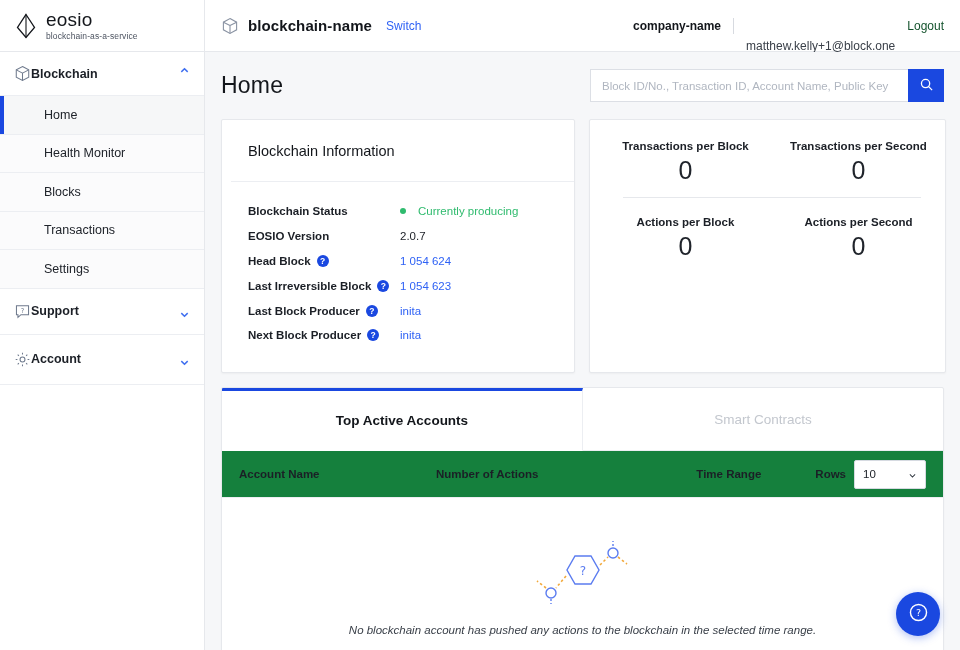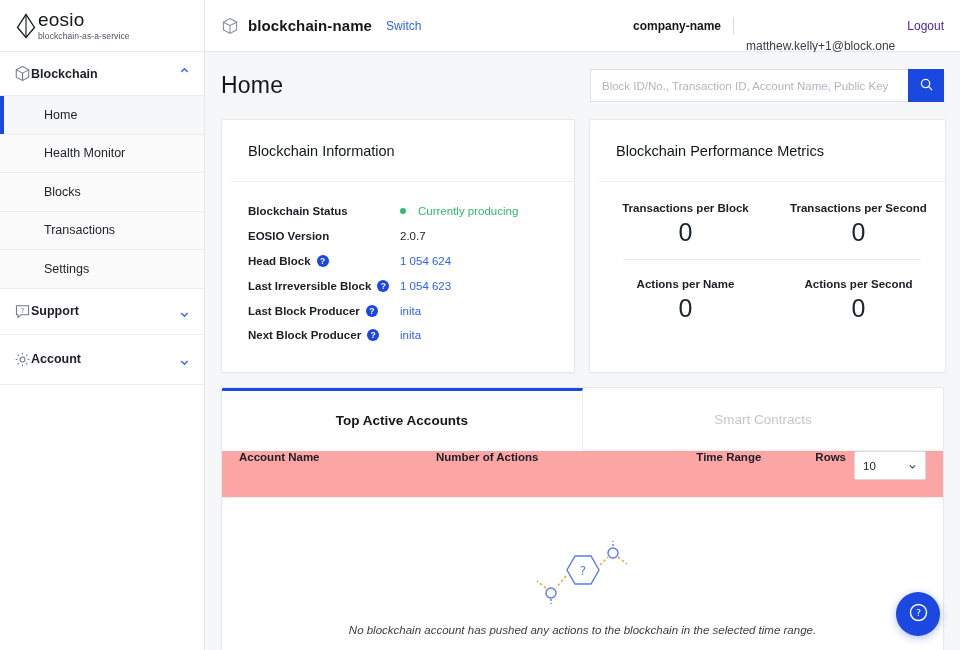--- a/index.html
+++ b/index.html
@@ -12,41 +12,41 @@
   }
   .app { width: 960px; height: 650px; display: flex; flex-direction: column; }
 
   
   .topbar {
     height: 52px; flex: 0 0 52px; display: flex; align-items: center;
     background: #ffffff; border-bottom: 1px solid #e6e8ec;
   }
   .brand {
     width: 205px; flex: 0 0 205px; height: 100%;
-    display: flex; align-items: center; padding-left: 14px;
+    display: flex; align-items: center; gap: 8px; padding-left: 14px;
     border-right: 1px solid #e6e8ec;
   }
   .brand-logo { width: 24px; height: 26px; flex: 0 0 24px; }
   .brand-text { display: flex; flex-direction: column; line-height: 1; }
   .brand-title { font-size: 19px; letter-spacing: .2px; color: #13161b; }
   .brand-sub { font-size: 8.5px; color: #4c5360; margin-top: 3px; letter-spacing: .1px; }
 
   .chain { display: flex; align-items: center; gap: 9px; padding-left: 16px; }
   .chain-icon { width: 18px; height: 18px; color: #8a93a3; }
   .chain-name { font-size: 15px; font-weight: bold; color: #13161b; letter-spacing: .1px; }
   .switch-link { font-size: 12px; color: #2f62f5; cursor: pointer; margin-left: 5px; }
 
   .topbar-right {
     margin-left: auto; display: flex; align-items: center; gap: 12px;
     padding-right: 16px; font-size: 12px;
   }
   .company { font-weight: bold; color: #13161b; }
   .vsep { width: 1px; height: 16px; background: #d7dae0; }
   .useremail { color: #3a4049; margin-top: 40px; }
-  .logout { color: #4c1d95; cursor: pointer; }
+  .logout { color: #14532d; cursor: pointer; }
 
   
   .body { flex: 1; display: flex; min-height: 0; }
 
   
   .sidebar {
     width: 205px; flex: 0 0 205px; background: #ffffff;
     border-right: 1px solid #e6e8ec; overflow: hidden;
   }
   .nav-group-head {
@@ -135,22 +135,22 @@
   .tab {
     flex: 1; display: flex; align-items: center; justify-content: center;
     font-size: 13.5px; cursor: pointer; border-bottom: 1px solid #eceef2;
     color: #c3c7ce;
   }
   .tab.active {
     color: #13161b; font-weight: bold; border-top: 3px solid #1a48e0;
     border-right: 1px solid #eceef2; border-bottom: 1px solid transparent;
   }
   .thead {
-    height: 47px; background: #fca5a5; border-bottom: 1px solid #eceef2;
-    display: flex; align-items: flex-start; padding: 0 0 0 17px; font-size: 11.5px;
+    height: 47px; background: #15803d; border-bottom: 1px solid #eceef2;
+    display: flex; align-items: center; padding: 0 0 0 17px; font-size: 11.5px;
   }
   .th { font-weight: bold; color: #1b1f26; }
   .th.acct { width: 197px; flex: 0 0 197px; }
   .th.actions { flex: 1; }
   .ctl-label { font-weight: bold; color: #1b1f26; margin-right: 8px; }
   .select {
     height: 29px; border: 1px solid #d6dae1; background: #fff; border-radius: 2px;
     display: flex; align-items: center; padding: 0 8px; font-size: 11.5px;
     color: #20242b; cursor: pointer; gap: 10px;
   }
@@ -340,36 +340,35 @@
               <span class="info-label">
                 <span>Next Block Producer</span>
                 <span class="help-ico">?</span>
               </span>
               <span class="info-value link">inita</span>
             </div>
           </div>
         </div>
 
         <div class="card metrics">
-          <div class="card-head">Blockchain Performance Metrics</div>
           <div class="metrics-body">
             <div class="metrics-grid">
               <div class="metric">
                 <div class="metric-label">Transactions per Block</div>
                 <div class="metric-value">0</div>
               </div>
               <div class="metric">
                 <div class="metric-label">Transactions per Second</div>
                 <div class="metric-value">0</div>
               </div>
             </div>
             <div class="metric-div"></div>
             <div class="metrics-grid">
               <div class="metric">
-                <div class="metric-label">Actions per Name</div>
+                <div class="metric-label">Actions per Block</div>
                 <div class="metric-value">0</div>
               </div>
               <div class="metric">
                 <div class="metric-label">Actions per Second</div>
                 <div class="metric-value">0</div>
               </div>
             </div>
           </div>
         </div>
       </div>

